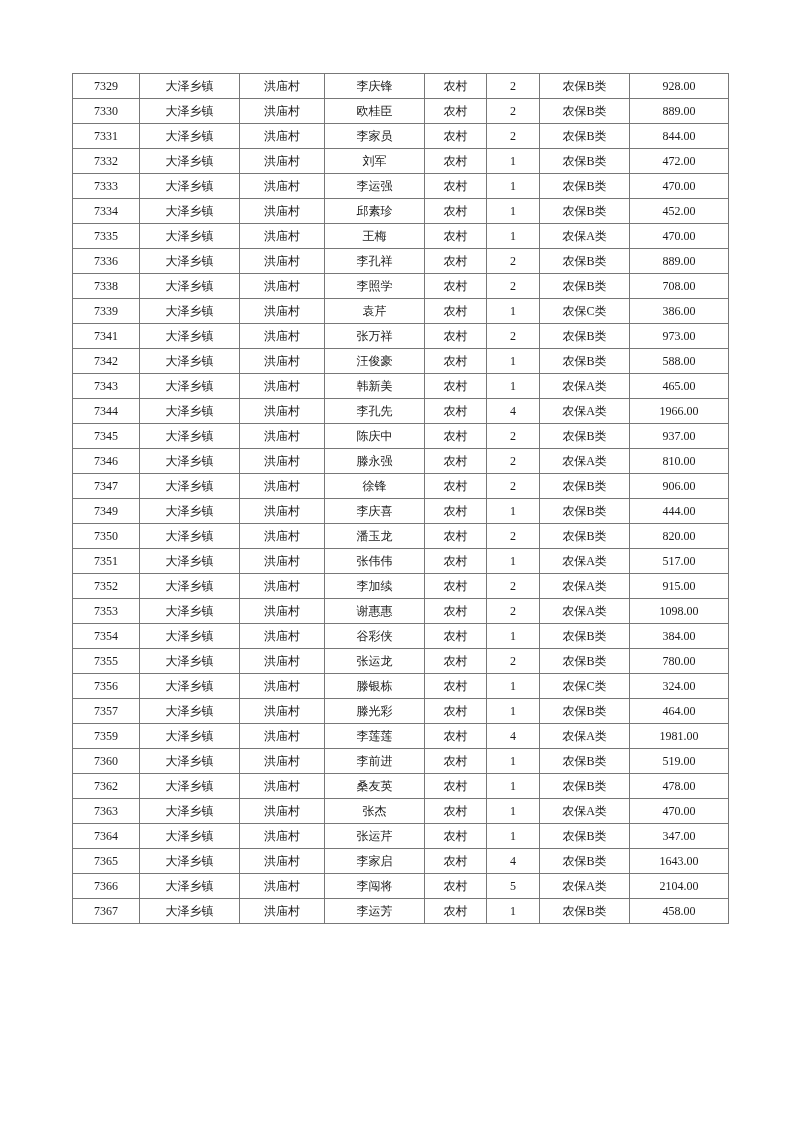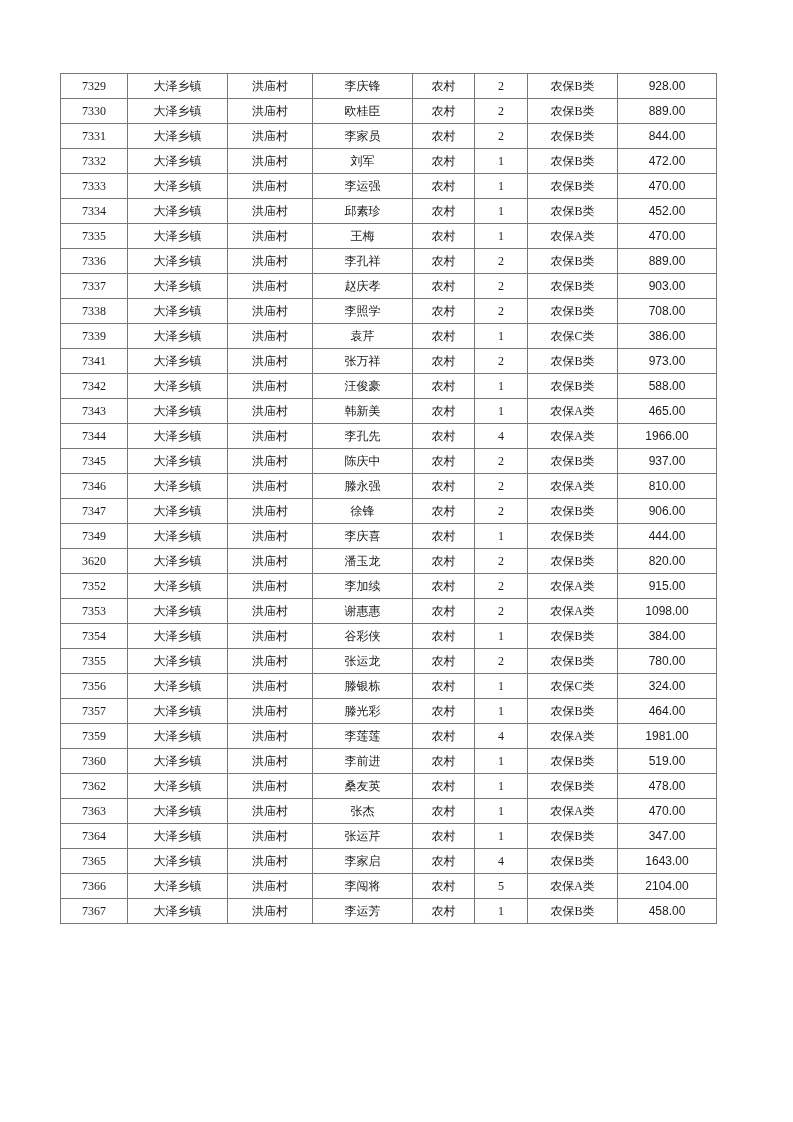--- a/index.html
+++ b/index.html
@@ -15,39 +15,39 @@
   }
   .page {
     position: relative;
     width: 793px;
     height: 1122px;
     background: #ffffff;
     overflow: hidden;
   }
   table.data {
     position: absolute;
-    left: 60px;
+    left: 72px;
     top: 73px;
     width: 656px;
     border-collapse: collapse;
     table-layout: fixed;
   }
   table.data td {
     border: 1px solid #777777;
     height: 24px;
     padding: 0 2px;
     text-align: center;
     vertical-align: middle;
     font-size: 12px;
     line-height: 24px;
     white-space: nowrap;
     overflow: hidden;
   }
   td.cell-amount {
-    font-family: Liberation Sans, sans-serif;
+    font-family: Liberation Serif, serif;
   }
 </style>
 </head>
 <body>
 
 <div class="page">
   <table class="data">
     <colgroup>
       <col style="width:67px">
       <col style="width:100px">
@@ -133,30 +133,20 @@
           <td class="cell-id">7336</td>
           <td class="cell-town">大泽乡镇</td>
           <td class="cell-village">洪庙村</td>
           <td class="cell-name">李孔祥</td>
           <td class="cell-area-type">农村</td>
           <td class="cell-person-count">2</td>
           <td class="cell-insurance-class">农保B类</td>
           <td class="cell-amount">889.00</td>
         </tr>
         <tr>
-          <td class="cell-id">7337</td>
-          <td class="cell-town">大泽乡镇</td>
-          <td class="cell-village">洪庙村</td>
-          <td class="cell-name">赵庆孝</td>
-          <td class="cell-area-type">农村</td>
-          <td class="cell-person-count">2</td>
-          <td class="cell-insurance-class">农保B类</td>
-          <td class="cell-amount">903.00</td>
-        </tr>
-        <tr>
           <td class="cell-id">7338</td>
           <td class="cell-town">大泽乡镇</td>
           <td class="cell-village">洪庙村</td>
           <td class="cell-name">李照学</td>
           <td class="cell-area-type">农村</td>
           <td class="cell-person-count">2</td>
           <td class="cell-insurance-class">农保B类</td>
           <td class="cell-amount">708.00</td>
         </tr>
         <tr>
@@ -243,28 +233,38 @@
           <td class="cell-id">7349</td>
           <td class="cell-town">大泽乡镇</td>
           <td class="cell-village">洪庙村</td>
           <td class="cell-name">李庆喜</td>
           <td class="cell-area-type">农村</td>
           <td class="cell-person-count">1</td>
           <td class="cell-insurance-class">农保B类</td>
           <td class="cell-amount">444.00</td>
         </tr>
         <tr>
-          <td class="cell-id">3620</td>
+          <td class="cell-id">7350</td>
           <td class="cell-town">大泽乡镇</td>
           <td class="cell-village">洪庙村</td>
           <td class="cell-name">潘玉龙</td>
           <td class="cell-area-type">农村</td>
           <td class="cell-person-count">2</td>
           <td class="cell-insurance-class">农保B类</td>
           <td class="cell-amount">820.00</td>
+        </tr>
+        <tr>
+          <td class="cell-id">7351</td>
+          <td class="cell-town">大泽乡镇</td>
+          <td class="cell-village">洪庙村</td>
+          <td class="cell-name">张伟伟</td>
+          <td class="cell-area-type">农村</td>
+          <td class="cell-person-count">1</td>
+          <td class="cell-insurance-class">农保A类</td>
+          <td class="cell-amount">517.00</td>
         </tr>
         <tr>
           <td class="cell-id">7352</td>
           <td class="cell-town">大泽乡镇</td>
           <td class="cell-village">洪庙村</td>
           <td class="cell-name">李加续</td>
           <td class="cell-area-type">农村</td>
           <td class="cell-person-count">2</td>
           <td class="cell-insurance-class">农保A类</td>
           <td class="cell-amount">915.00</td>

